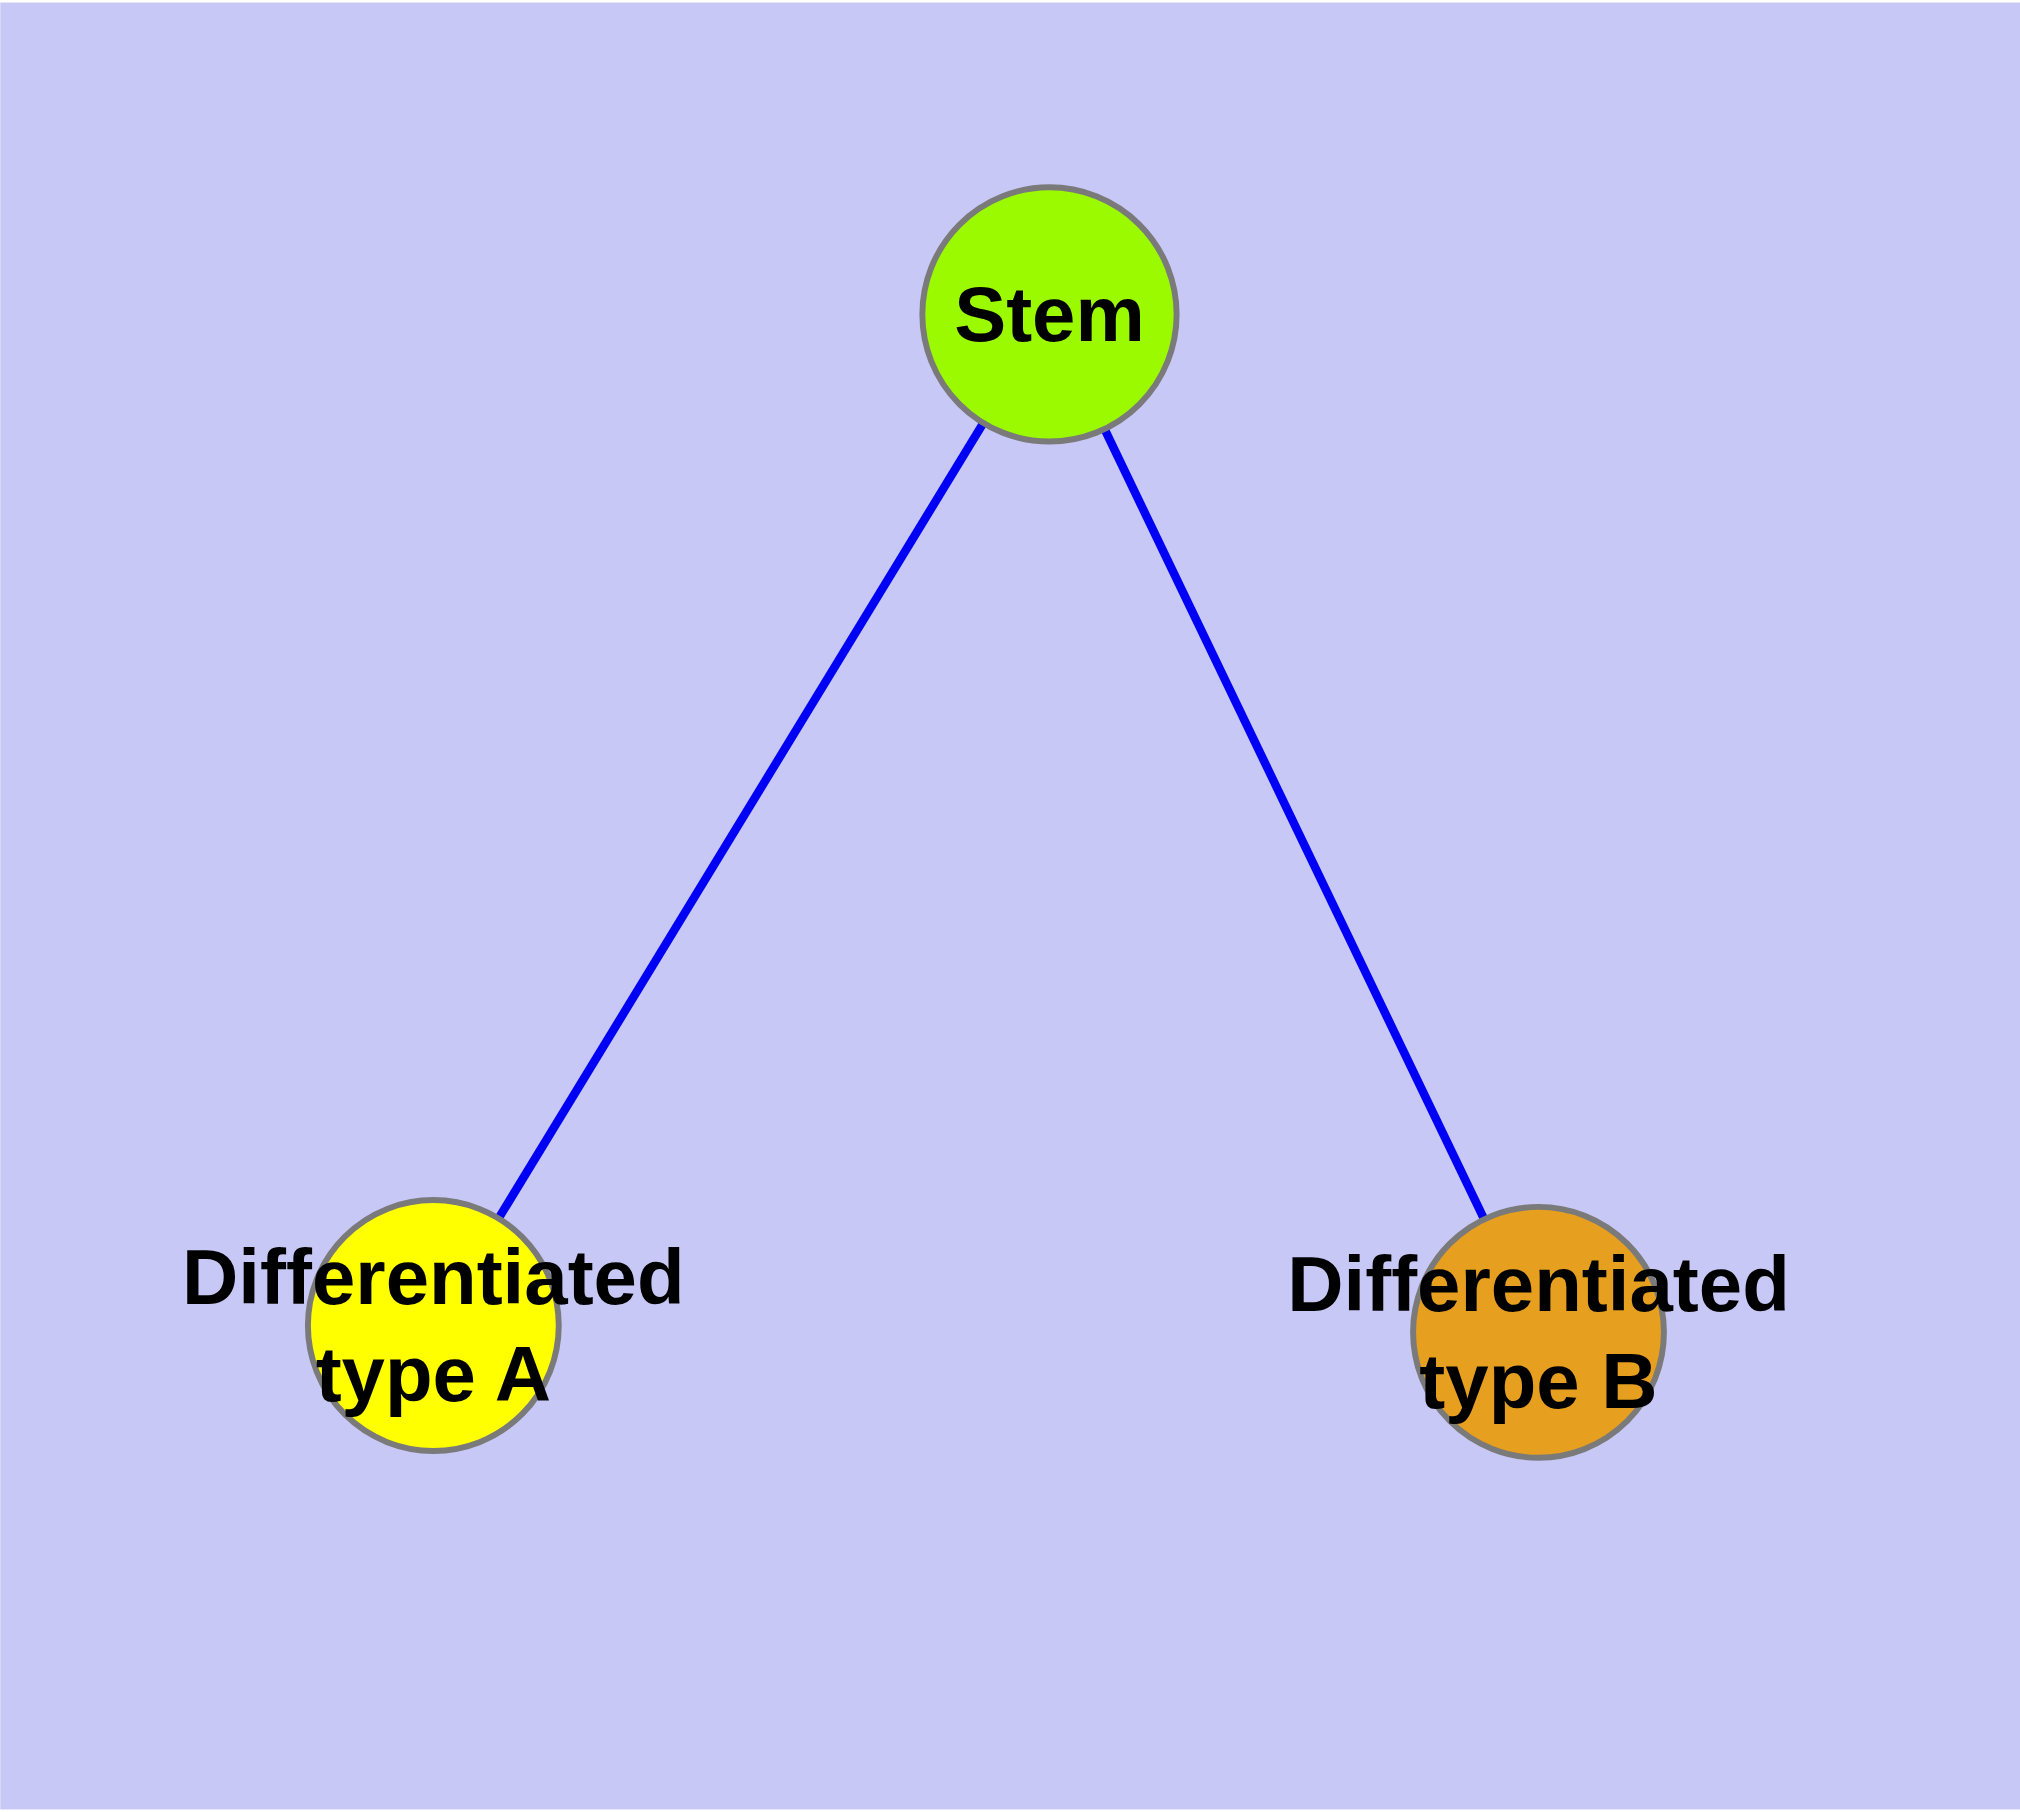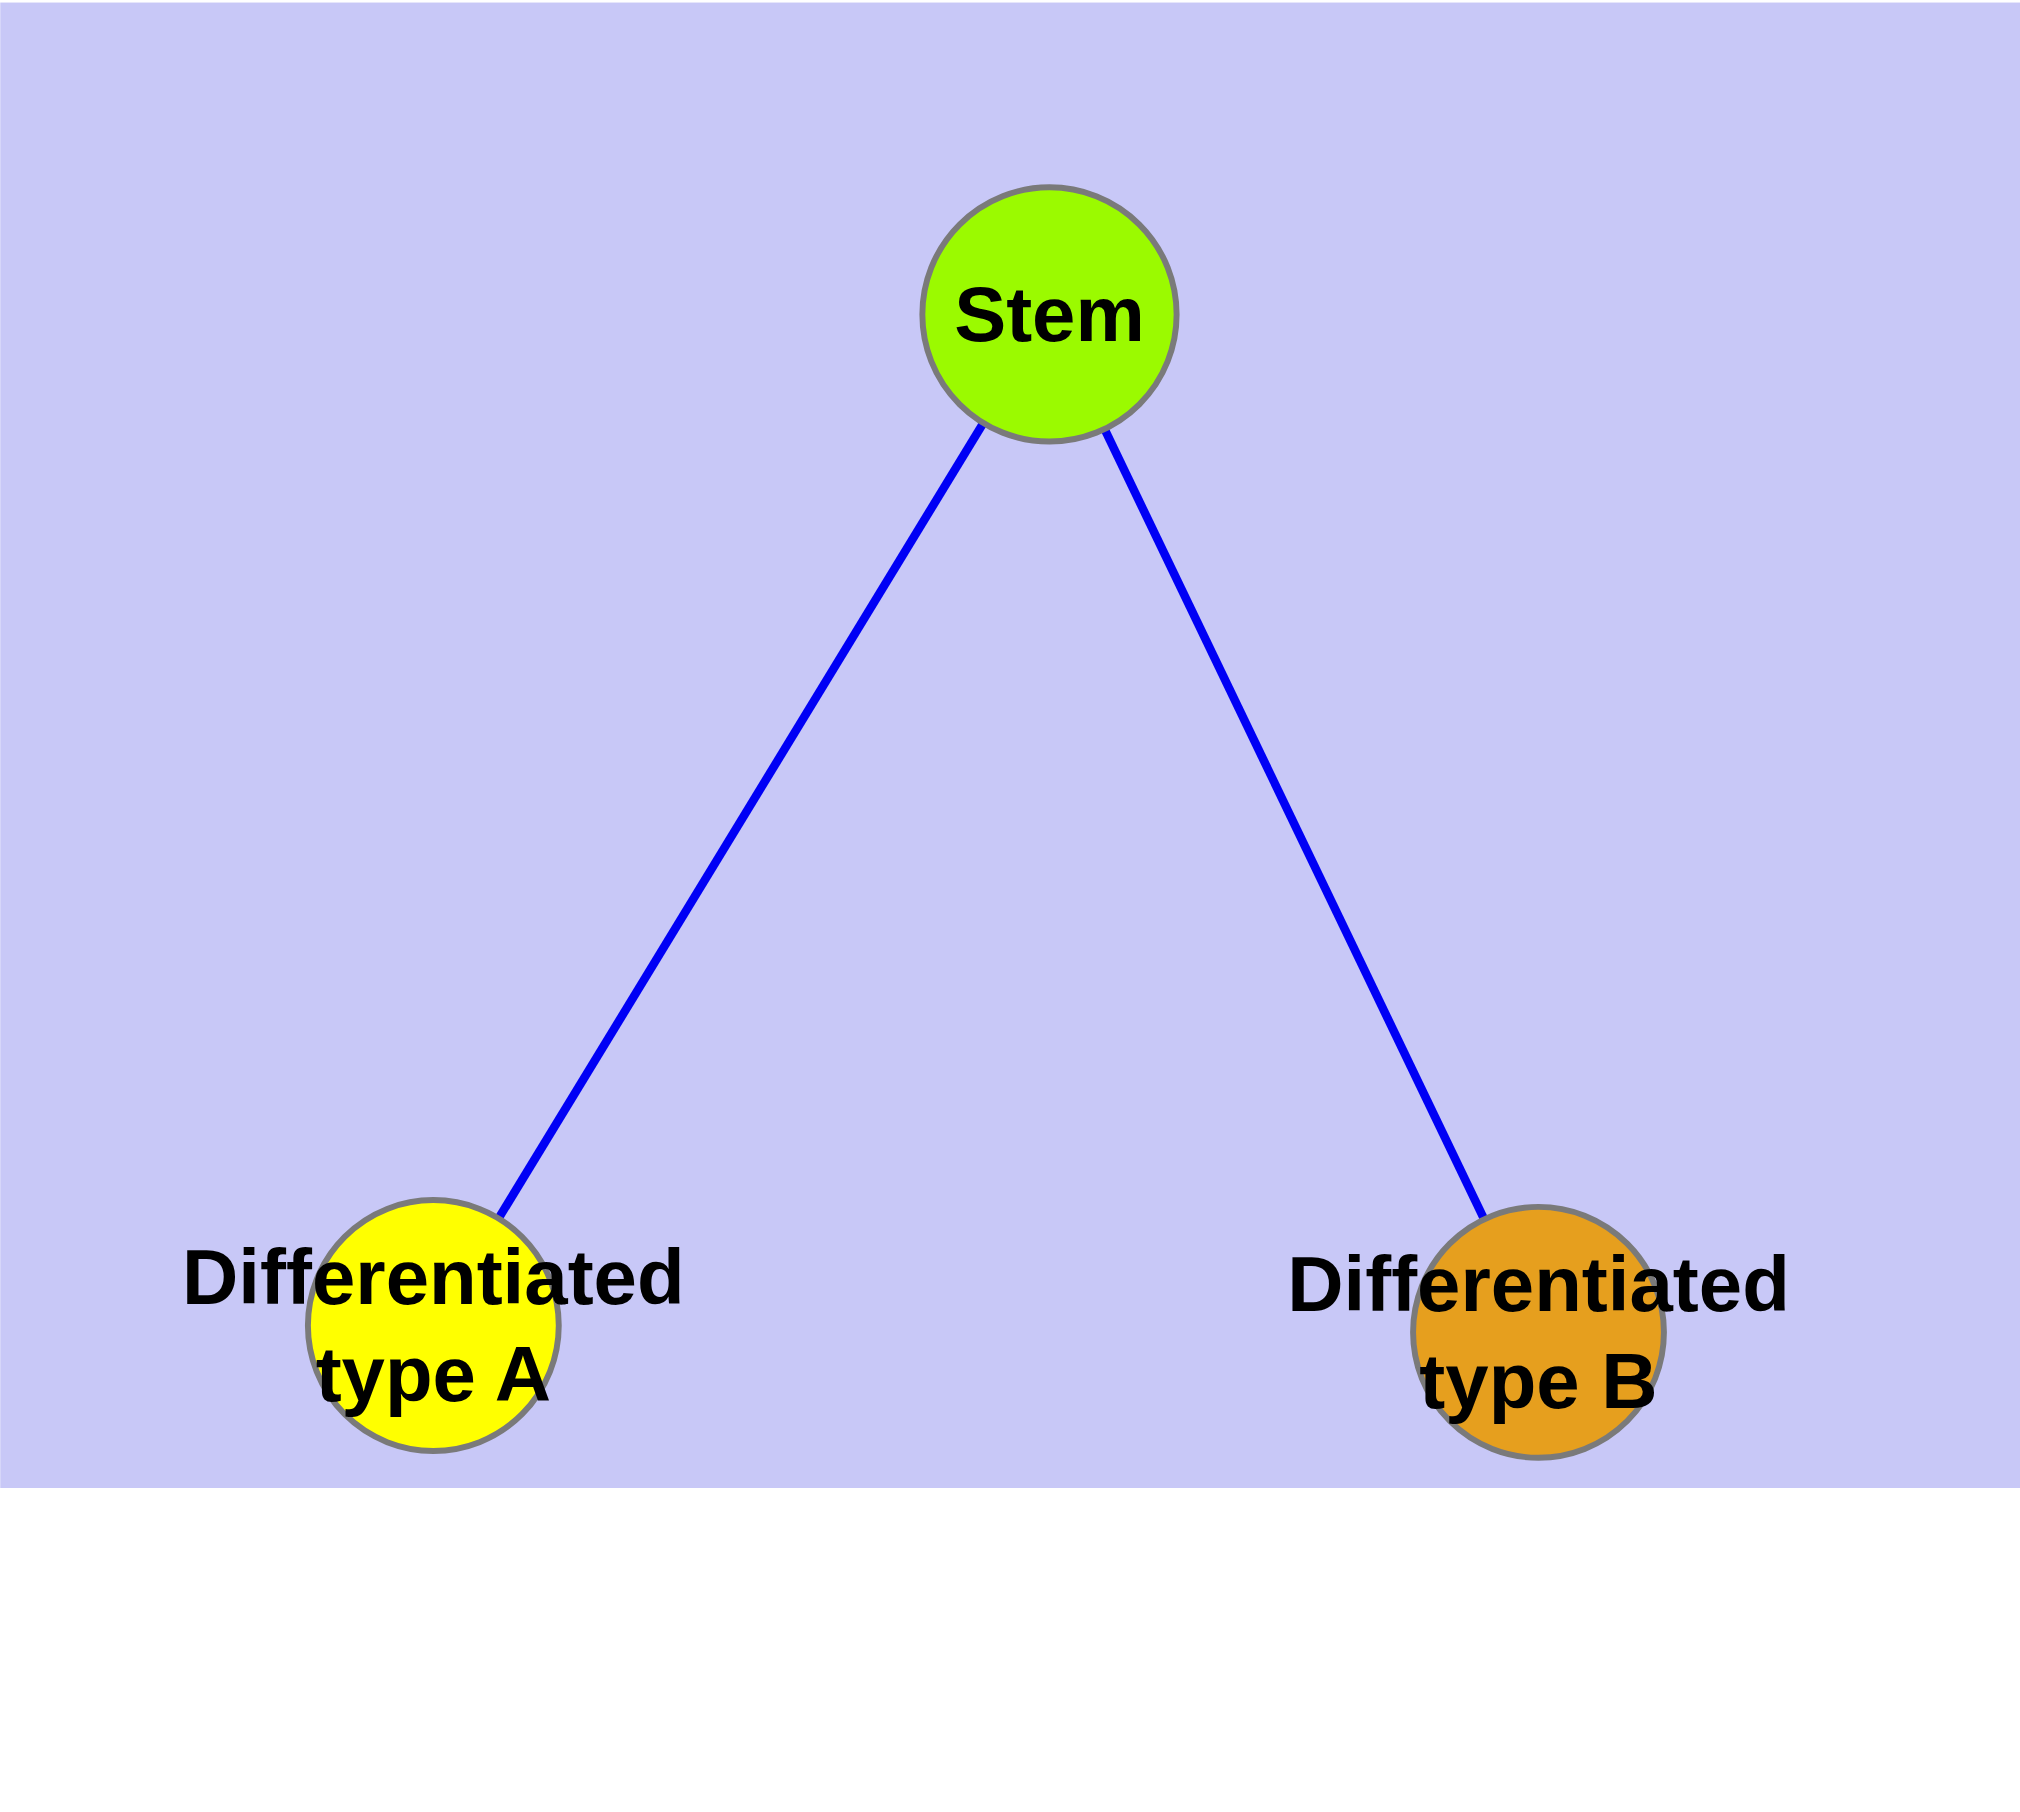--- a/index.html
+++ b/index.html
@@ -3,21 +3,21 @@
 <meta charset="utf-8">
 <style>
   html, body {
     margin: 0;
     padding: 0;
     background: #FFFFFF;
   }
   .page {
     position: relative;
     width: 2021px;
-    height: 1488px;
+    height: 1812px;
     background: #FFFFFF;
     overflow: hidden;
     font-family: "Liberation Sans", sans-serif;
   }
   svg {
     display: block;
   }
   .node-label {
     font-family: "Liberation Sans", sans-serif;
     font-weight: bold;

